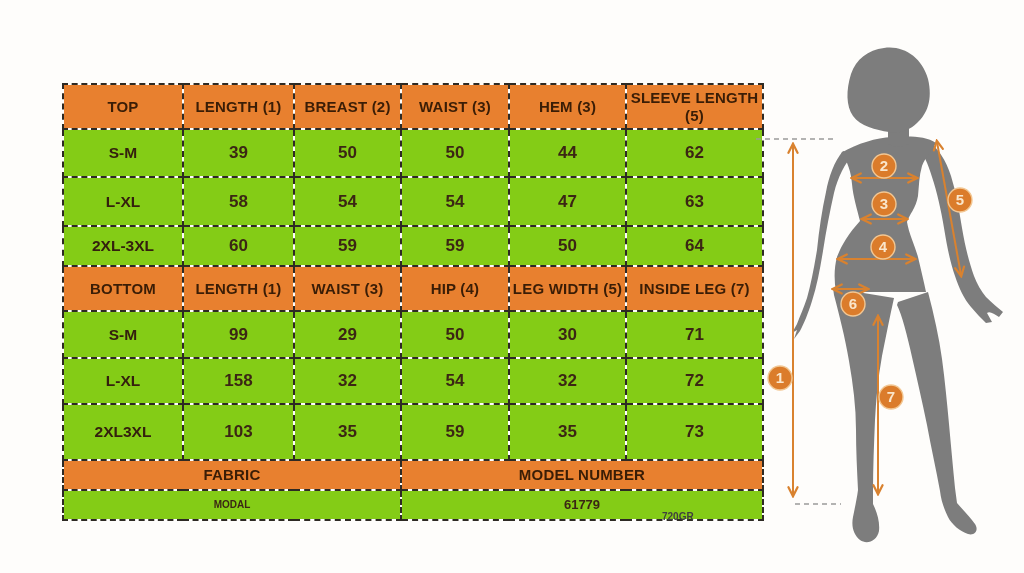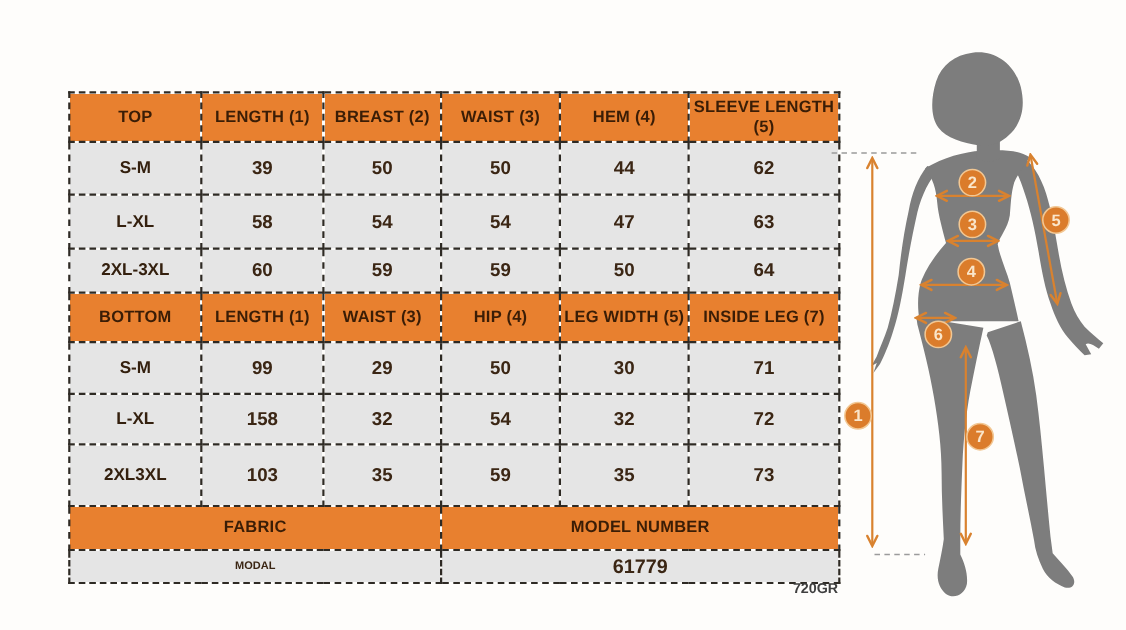--- a/index.html
+++ b/index.html
@@ -18,29 +18,29 @@
   table.size td{
     border:2px dashed #2e2a24;
     text-align:center;vertical-align:middle;
     padding:0 2px;overflow:hidden;line-height:1.15;
   }
   td.h{
     background:#E8802F;color:#3A1D06;
     font-weight:bold;font-size:15px;letter-spacing:.2px;
   }
   td.c{
-    background:#e5e5e5;color:#3B2614;
+    background:#84cc16;color:#3B2614;
     font-size:17px;font-weight:600;
   }
   td.lbl{font-weight:bold;font-size:15.5px;color:#34200E;}
 
   
   .note{
-    position:absolute;left:662px;top:527px;width:100px;
-    text-align:right;font-size:13px;color:#3f3f3f;font-weight:600;
+    position:absolute;left:662px;top:511px;width:100px;
+    font-size:10px;color:#3f3f3f;font-weight:600;
   }
 
   
   svg.figure{position:absolute;left:750px;top:30px;width:274px;height:543px;}
   .dash{stroke:#9b9b9b;stroke-width:1.4;stroke-dasharray:5 4;fill:none;}
   .arr{stroke:#D9822F;stroke-width:2;fill:none;}
   .badge{fill:#DB7C2B;stroke:#F2C793;stroke-width:1.4;}
   .badge-num{
     fill:#FAE6CB;font-size:15px;font-weight:bold;text-anchor:middle;
     font-family:"Liberation Sans",sans-serif;
@@ -60,21 +60,21 @@
       <col style="width:108px">
         <col style="width:117px">
         <col style="width:137px">
     </colgroup>
     <tbody>
       <tr style="height:45px">
         <td class="h">TOP</td>
         <td class="h">LENGTH (1)</td>
         <td class="h">BREAST (2)</td>
         <td class="h">WAIST (3)</td>
-        <td class="h">HEM (4)</td>
+        <td class="h">HEM (3)</td>
         <td class="h">SLEEVE LENGTH (5)</td>
       </tr>
       <tr style="height:48px">
         <td class="c lbl">S-M</td>
         <td class="c">39</td>
         <td class="c">50</td>
         <td class="c">50</td>
         <td class="c">44</td>
         <td class="c">62</td>
       </tr>
@@ -119,27 +119,27 @@
         <td class="c">72</td>
       </tr>
       <tr style="height:56px">
         <td class="c lbl">2XL3XL</td>
         <td class="c">103</td>
         <td class="c">35</td>
         <td class="c">59</td>
         <td class="c">35</td>
         <td class="c">73</td>
       </tr>
-      <tr style="height:40px">
+      <tr style="height:30px">
         <td class="h" colspan="3">FABRIC</td>
         <td class="h" colspan="3">MODEL NUMBER</td>
       </tr>
       <tr style="height:30px">
         <td class="c" colspan="3" style="font-size:10px;font-weight:bold">MODAL</td>
-        <td class="c" colspan="3" style="font-size:18px;font-weight:600">61779</td>
+        <td class="c" colspan="3" style="font-size:13px;font-weight:600">61779</td>
       </tr>
     </tbody>
   </table>
 
   <div class="note">720GR</div>
 
   <svg class="figure" viewBox="750 30 274 543">
     <defs>
       <marker id="ah" viewBox="0 0 10 10" refX="7.5" refY="5" markerWidth="6.5" markerHeight="6.5" orient="auto-start-reverse">
         <path d="M1.5,1.5 L8.5,5 L1.5,8.5" fill="none" stroke="#D9822F" stroke-width="1.7" stroke-linecap="round"></path>

